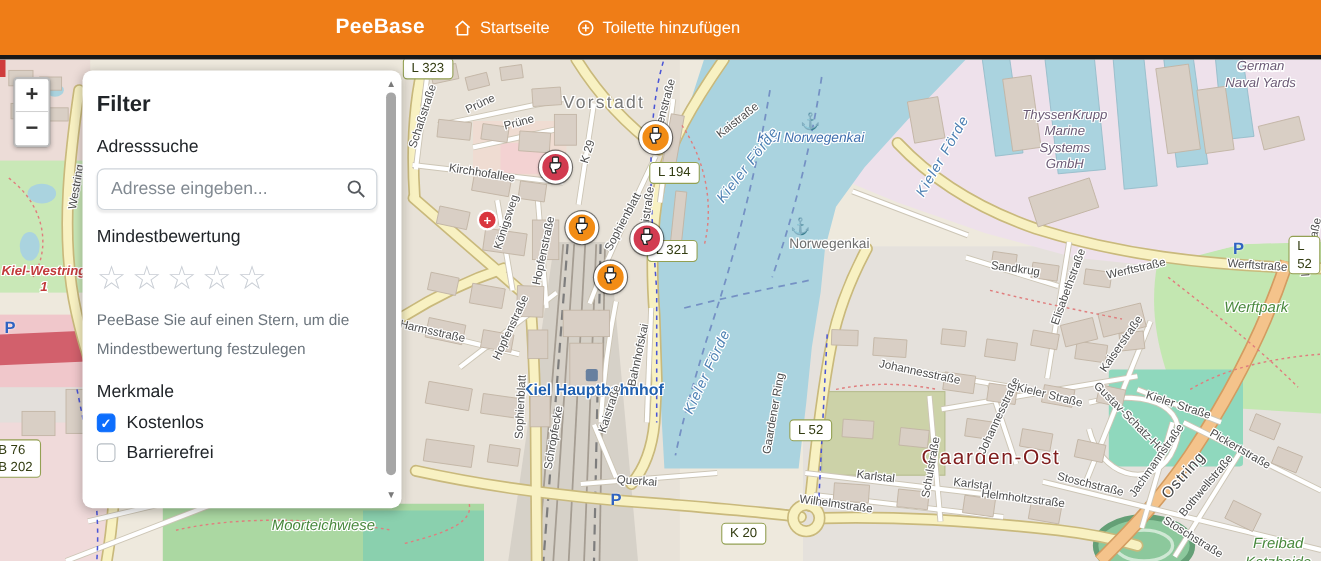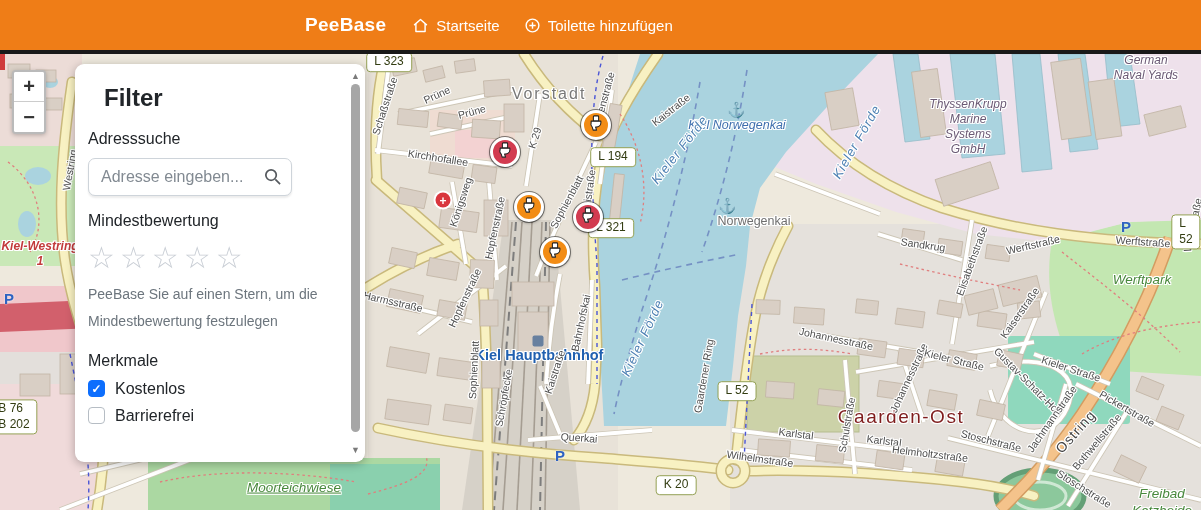--- a/index.html
+++ b/index.html
@@ -53,23 +53,23 @@
   .zoomctl{position:absolute;top:70px;left:12px;width:30px;border:2px solid rgba(0,0,0,.27);
            border-radius:4px;overflow:hidden;z-index:40;background:#fff;box-shadow:0 1px 4px rgba(0,0,0,.25)}
   .zoomctl button{display:block;width:30px;height:30px;background:#fff;border:0;font-size:20px;
                   font-weight:700;color:#333;cursor:pointer;padding:0;font-family:"Liberation Sans",sans-serif}
   .zoomctl button:first-child{border-bottom:1px solid #ccc}
 
   
   .panel{position:absolute;top:64px;left:75px;width:290px;height:398px;background:#fff;border-radius:9px;
          box-shadow:0 2px 10px rgba(0,0,0,.28);z-index:50;box-sizing:border-box;
          padding:16px 28px 16px 13px;color:#212529}
-  .panel h2{margin:4px 0 18px 16px;font-size:24px;font-weight:700}
+  .panel h2{margin:4px 0 18px 0;font-size:20px;font-weight:700}
   .flabel{font-size:16px;margin:16px 0 10px 0}
-  .searchbox{position:relative;width:204px}
+  .searchbox{position:relative;width:255px}
   .searchbox input{width:100%;height:38px;box-sizing:border-box;border:1px solid #ced4da;border-radius:7px;
                    padding:0 38px 0 12px;font-size:16px;color:#212529;outline:none;
                    font-family:"Liberation Sans",sans-serif;box-shadow:0 2px 2px rgba(0,0,0,.08)}
   .searchbox input::placeholder{color:#828a92}
   .search-btn{position:absolute;right:10px;top:9px;background:none;border:0;padding:0;cursor:pointer}
   .stars{font-size:30px;letter-spacing:5px;color:#c9ced5;margin:2px 0 6px 0;cursor:pointer;user-select:none}
   .hint{font-size:14px;color:#6c757d;line-height:1.95;margin:0 0 10px 0;max-width:250px}
   .feat-row{display:flex;align-items:center;gap:10px;margin:9px 0;font-size:16px;cursor:pointer}
   .cb{width:17px;height:17px;border-radius:4px;border:1px solid #b6bdc4;box-sizing:border-box;background:#fff;
       display:flex;align-items:center;justify-content:center;flex:0 0 auto}
@@ -342,21 +342,21 @@
       <div class="lbl water" style="--r: -52deg; left: 680px; top: 96px;">Kieler Förde</div>
       <div class="lbl water" style="--r: -60deg; left: 857px; top: 88px;">Kieler Förde</div>
       <div class="lbl water" style="--r: -65deg; left: 643px; top: 284px;">Kieler Förde</div>
       <div class="lbl poi" style="--r: 0deg; left: 1146px; top: 14px;">German
 Naval Yards</div>
       <div class="lbl poi" style="--r: 0deg; left: 968px; top: 73px;">ThyssenKrupp
 Marine
 Systems
 GmbH</div>
       <div class="lbl park" style="--r: 0deg; left: 1142px; top: 226px;">Werftpark</div>
-      <div class="lbl park" style="--r: 0deg; left: 294px; top: 434px; text-decoration: underline;">Moorteichwiese</div>
+      <div class="lbl park" style="--r: 0deg; left: 294px; top: 424px;">Moorteichwiese</div>
       <div class="lbl park" style="--r: 0deg; left: 1162px; top: 449px;">Freibad
 Katzheide</div>
       <div class="lbl red-place" style="--r: 0deg; left: 40px; top: 200px;">Kiel-Westring
 1</div>
       <div class="lbl street" style="--r: -80deg; left: 70px; top: 116px;">Westring</div>
       <div class="lbl street" style="--r: -72deg; left: 385px; top: 52px;">Schaßstraße</div>
       <div class="lbl street" style="--r: -25deg; left: 437px; top: 41px;">Prüne</div>
       <div class="lbl street" style="--r: -15deg; left: 472px; top: 58px;">Prüne</div>
       <div class="lbl street" style="--r: 9deg; left: 438px; top: 104px;">Kirchhofallee</div>
       <div class="lbl street" style="--r: -72deg; left: 535px; top: 84px;">K 29</div>

